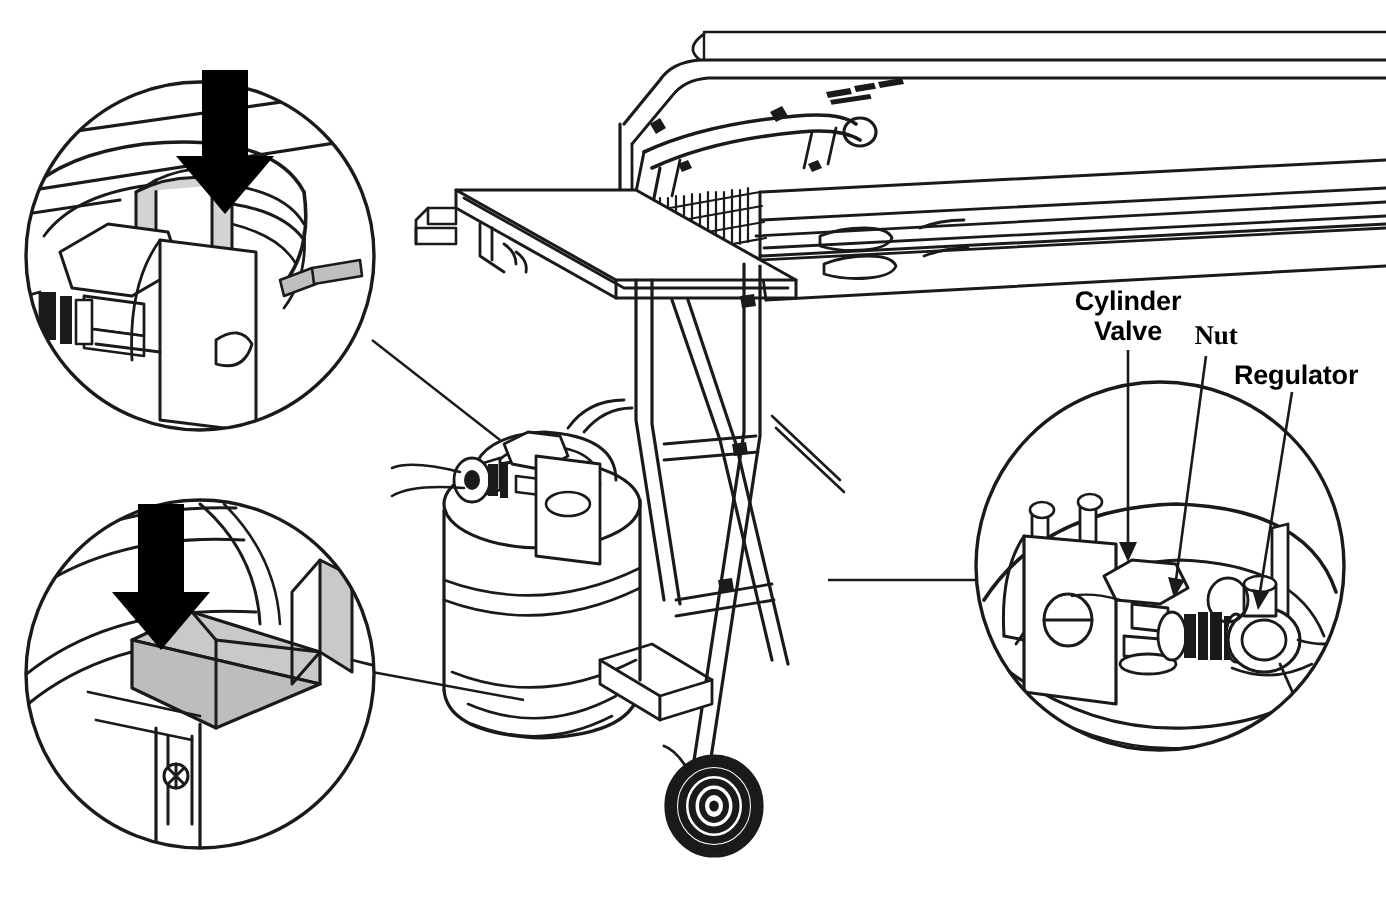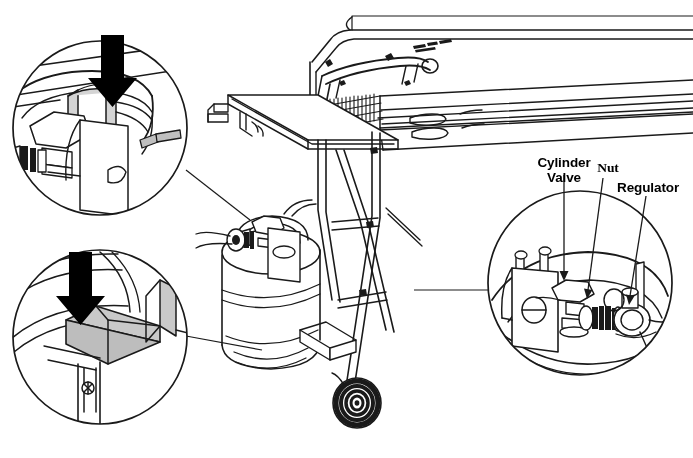--- a/index.html
+++ b/index.html
@@ -34,21 +34,20 @@
     line-height: 15px;
     color: #000000;
     white-space: pre-line;
     text-align: center;
     letter-spacing: -0.1px;
   }
   #label-cylinder-valve {
     left: 528px;
     top: 143px;
     width: 72px;
-    margin-top: 12px;
   }
   #label-nut {
     left: 590px;
     top: 160px;
     width: 36px;
     font-family: Liberation Serif, serif;
   }
   #label-regulator {
     left: 617px;
     top: 180px;

